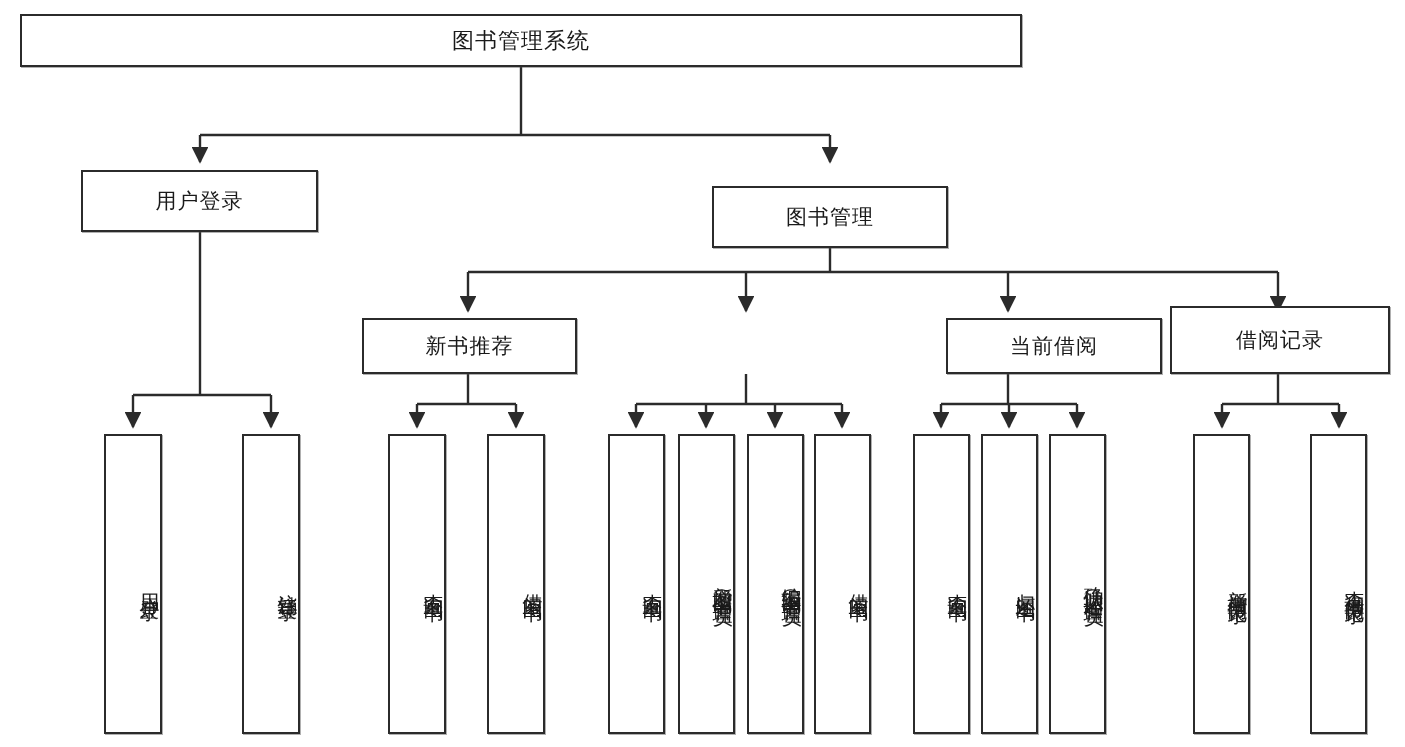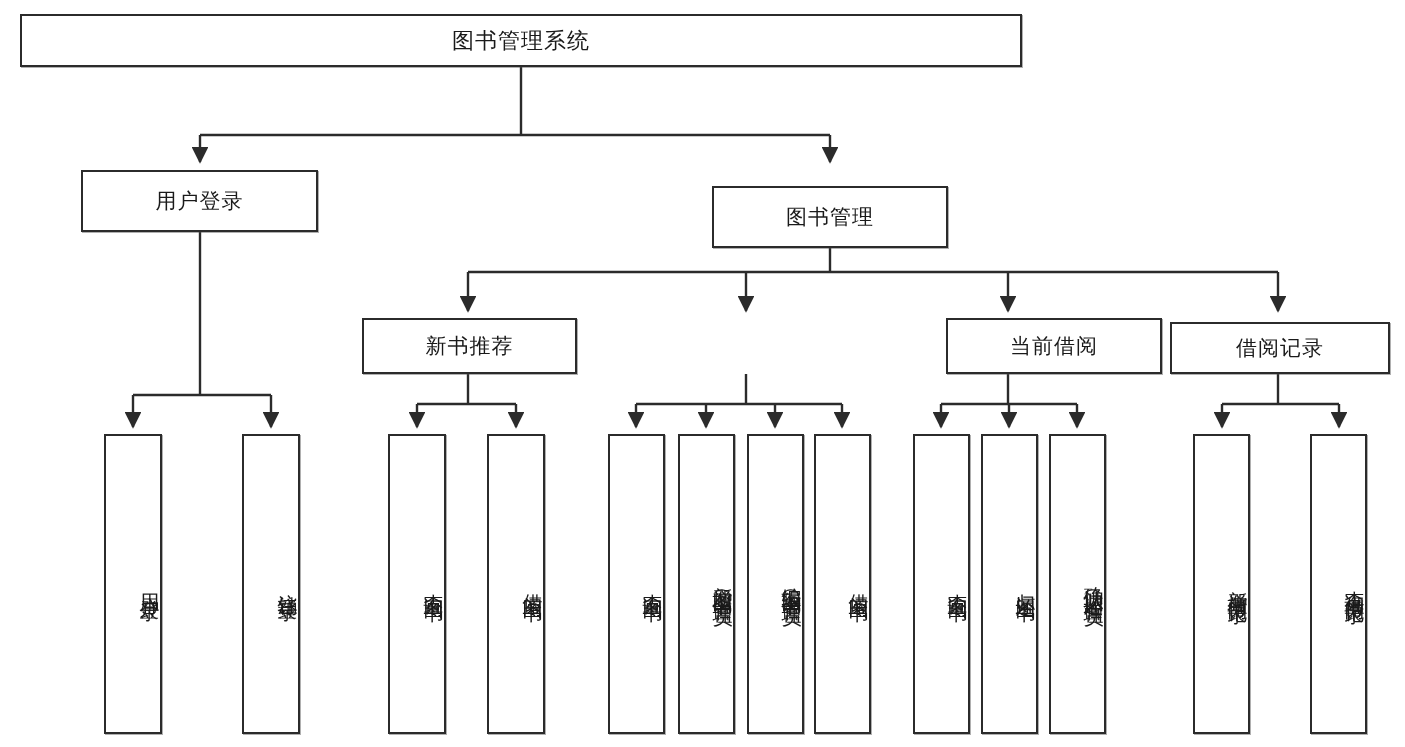--- a/index.html
+++ b/index.html
@@ -132,21 +132,21 @@
   <div class="node h" style="left:712px; top:170px; width:236px; height:62px;margin-top:16px;">
     <span>图书管理</span>
   </div>
 
   <div class="node h" style="left:362px; top:318px; width:215px; height:56px;">
     <span>新书推荐</span>
   </div>
   <div class="node h" style="left:902px; top:318px; width:216px; height:56px;margin-left:44px;">
     <span>当前借阅</span>
   </div>
-  <div class="node h" style="left:1170px; top:322px; width:220px; height:52px;">
+  <div class="node h" style="left:1170px; top:306px; width:220px; height:68px;">
     <span>借阅记录</span>
   </div>
 
   <div class="node v" style="left:104px; top:434px; width:58px; height:300px;">
     <span class="vlabel">用户登录</span>
   </div>
   <div class="node v" style="left:242px; top:434px; width:58px; height:300px;">
     <span class="vlabel">注销登录</span>
   </div>
 

